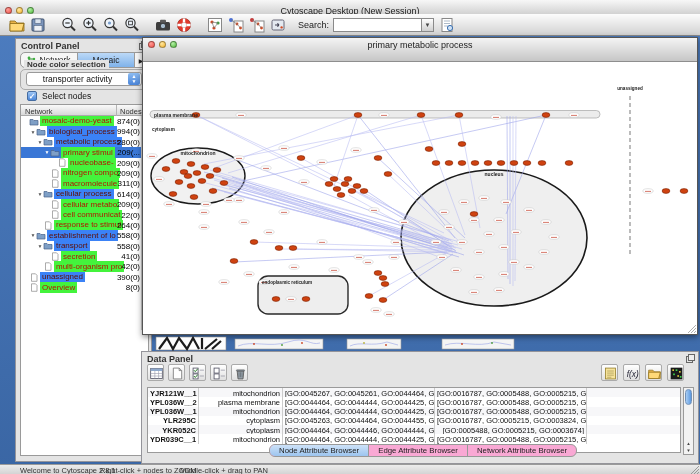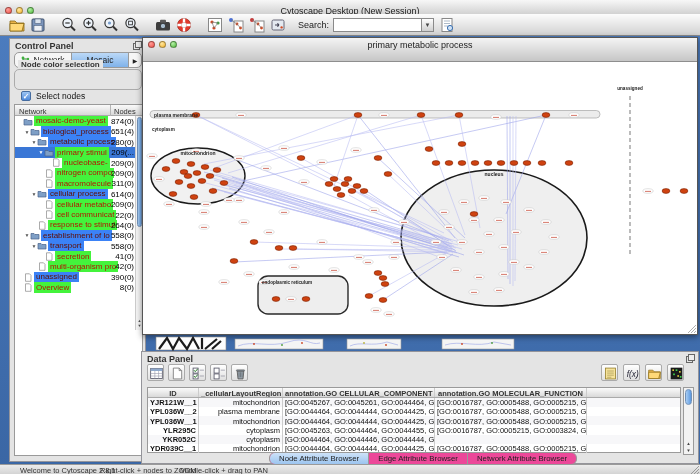--- a/index.html
+++ b/index.html
@@ -23,21 +23,21 @@
     display:flex; align-items:center; }
   .tb-ico { width:18px; height:18px; margin:0 1.5px; }
   .tb-ico svg { width:18px; height:18px; display:block; }
   .tb-sep { width:10px; }
   .search-label { font-size:9px; color:#222; margin:0 4px 0 10px; }
   .searchbox { display:flex; align-items:center; height:14px; }
   .searchbox input { width:88px; height:14px; border:1px solid #8a8a8a; border-right:none; font-size:9px; padding:0 3px; background:#fff; outline:none; }
   .search-arrow { width:13px; height:14px; background:linear-gradient(#fdfdfd,#cfcfcf); border:1px solid #8a8a8a; font-size:6px; color:#444; display:flex; align-items:center; justify-content:center; }
 
   
-  .cpanel { position:absolute; left:9px; top:38px; width:137px; height:424px;
+  .cpanel { position:absolute; left:15px; top:38px; width:137px; height:424px;
     background:#e4e4e4; border:1px solid #94949a; }
   .panel-title { position:absolute; left:5px; top:2px; font-size:9px; font-weight:bold; color:#333; }
   .float-ico { position:absolute; right:3px; top:2px; width:9px; height:9px; }
   .float-ico svg { width:9px; height:9px; display:block; }
   .seg-tabs { position:absolute; left:4px; top:13px; width:128px; height:16px; display:flex;
     border:1px solid #9a9a9a; border-radius:5px; background:#f6f6f6; overflow:hidden; }
   .seg { flex:1; display:flex; align-items:center; justify-content:center; gap:3px; font-size:8.5px; color:#222; border-right:1px solid #9a9a9a; }
   .seg.sel { background:linear-gradient(#bcd9f7,#7fb2ea); }
   .seg.more { flex:0 0 12px; font-size:6px; border-right:none; }
   .groupbox { position:absolute; left:4px; top:30px; width:128px; height:21px;
@@ -102,22 +102,22 @@
   .dtrow:nth-child(odd) { background:#f7f7f9; }
   .cid { width:51px; flex:0 0 51px; font-weight:bold; }
   .creg { width:84px; flex:0 0 84px; }
   .ccc { width:152px; flex:0 0 152px; }
   .cmf { width:152px; flex:0 0 152px; }
   .cx { flex:1; border-right:none !important; }
   .dp-sb { position:absolute; left:541px; top:35px; width:11px; height:68px; background:#f2f2f2; border:1px solid #9a9a9a; }
   .dp-sb .thumb { position:absolute; left:1px; top:1px; width:7px; height:16px; border-radius:3.5px;
     background:linear-gradient(90deg,#a8cdf4,#5c99e0); border:0.5px solid #7191b8; }
   .dp-sb .arr { position:absolute; left:0; width:9px; text-align:center; font-size:4.5px; color:#444; }
-  .dp-tabs { position:absolute; left:127px; top:100px; height:13px; display:flex;
-    border:1px solid #999; border-radius:6px; background:#ec4899; overflow:hidden; }
+  .dp-tabs { position:absolute; left:127px; top:92px; height:13px; display:flex;
+    border:1px solid #999; border-radius:6px; background:#f9a8d4; overflow:hidden; }
   .dp-tab { padding:0 9px; font-size:7.8px; color:#222; display:flex; align-items:center; border-right:1px solid #999; }
   .dp-tab:last-child { border-right:none; }
   .dp-tab.sel { background:linear-gradient(#cde2f8,#9cc4ef); }
 
   
   .statusbar { position:absolute; left:0; top:464px; width:700px; height:10px;
     background:linear-gradient(#ececec,#d4d4d4); border-top:1px solid #9a9a9a; font-size:7.5px; color:#333; }
   .statusbar span { position:absolute; top:1px; }
   .grip { position:absolute; right:1px; top:1px; width:8px; height:8px; }
 </style>
@@ -267,20 +267,27 @@
       <div class="seg sel">
         <span>Mosaic</span>
       </div>
       <div class="seg more">
           <span>▶</span>
         </div>
     </div>
 
     <div class="groupbox"></div>
     <div class="group-legend">Node color selection</div>
+    <div class="dropdown">
+      <span class="val">transporter activity</span>
+      <span class="stepper">
+          <span>▲</span>
+          <span>▼</span>
+        </span>
+    </div>
     <div class="checkrow">
       <div class="checkbox">✓</div>
       <div class="checklabel">Select nodes</div>
     </div>
 
     <div class="treebox">
       <div class="treehead">
         <span class="c1">Network</span>
         <span class="div"></span>
         <span class="c2">Nodes</span>
@@ -299,21 +306,21 @@
           </div>
           <div class="trow">
             <span style="flex: 0 0 9px;"></span>
             <span class="tw-arrow">▼</span>
             <span class="tw-ico">
               <svg viewBox="0 0 10 9">
                 <path d="M1 2.5h3l1 1h4v4.5H1z" fill="#7e9fc6" stroke="#47628b" stroke-width="0.7"></path>
               </svg>
             </span>
             <span class="pill red">biological_process</span>
-            <span class="tcount">651(4)</span>
+            <span class="tcount">994(0)</span>
           </div>
           <div class="trow">
             <span style="flex: 0 0 16px;"></span>
             <span class="tw-arrow">▼</span>
             <span class="tw-ico">
               <svg viewBox="0 0 10 9">
                 <path d="M1 2.5h3l1 1h4v4.5H1z" fill="#7e9fc6" stroke="#47628b" stroke-width="0.7"></path>
               </svg>
             </span>
             <span class="pill red">metabolic process</span>
@@ -834,27 +841,20 @@
             <rect x="8" y="4" width="2" height="2" fill="#3ad24e"></rect>
             <rect x="12" y="6" width="2" height="2" fill="#d2c23a"></rect>
             <rect x="5" y="9" width="2" height="2" fill="#3ad24e"></rect>
             <rect x="10" y="11" width="2" height="2" fill="#d2c23a"></rect>
             <rect x="13" y="12" width="2" height="2" fill="#3ad24e"></rect>
           </svg>
         </span>
       </div>
 
     <div class="dtable">
-      <div class="dthead">
-        <div class="cid">ID</div>
-        <div class="creg">_cellularLayoutRegion</div>
-        <div class="ccc">annotation.GO CELLULAR_COMPONENT</div>
-        <div class="cmf">annotation.GO MOLECULAR_FUNCTION</div>
-        <div class="cx"></div>
-      </div>
       <div id="dtbody">
           <div class="dtrow">
             <div class="cid">YJR121W__1</div>
             <div class="creg">mitochondrion</div>
             <div class="ccc">[GO:0045267, GO:0045261, GO:0044464, G...</div>
             <div class="cmf">[GO:0016787, GO:0005488, GO:0005215, G...</div>
             <div class="cx"></div>
           </div>
           <div class="dtrow">
             <div class="cid">YPL036W__2</div>
@@ -874,20 +874,21 @@
             <div class="cid">YLR295C</div>
             <div class="creg">cytoplasm</div>
             <div class="ccc">[GO:0045263, GO:0044464, GO:0044455, G...</div>
             <div class="cmf">[GO:0016787, GO:0005215, GO:0003824, G...</div>
             <div class="cx"></div>
           </div>
           <div class="dtrow">
             <div class="cid">YKR052C</div>
             <div class="creg">cytoplasm</div>
             <div class="ccc">[GO:0044464, GO:0044446, GO:0044444, G...</div>
+            <div class="cmf">[GO:0005488, GO:0005215, GO:0003674]</div>
             <div class="cx"></div>
           </div>
           <div class="dtrow">
             <div class="cid">YDR039C__1</div>
             <div class="creg">mitochondrion</div>
             <div class="ccc">[GO:0044464, GO:0044444, GO:0044425, G...</div>
             <div class="cmf">[GO:0016787, GO:0005488, GO:0005215, G...</div>
             <div class="cx"></div>
           </div>
         </div>

